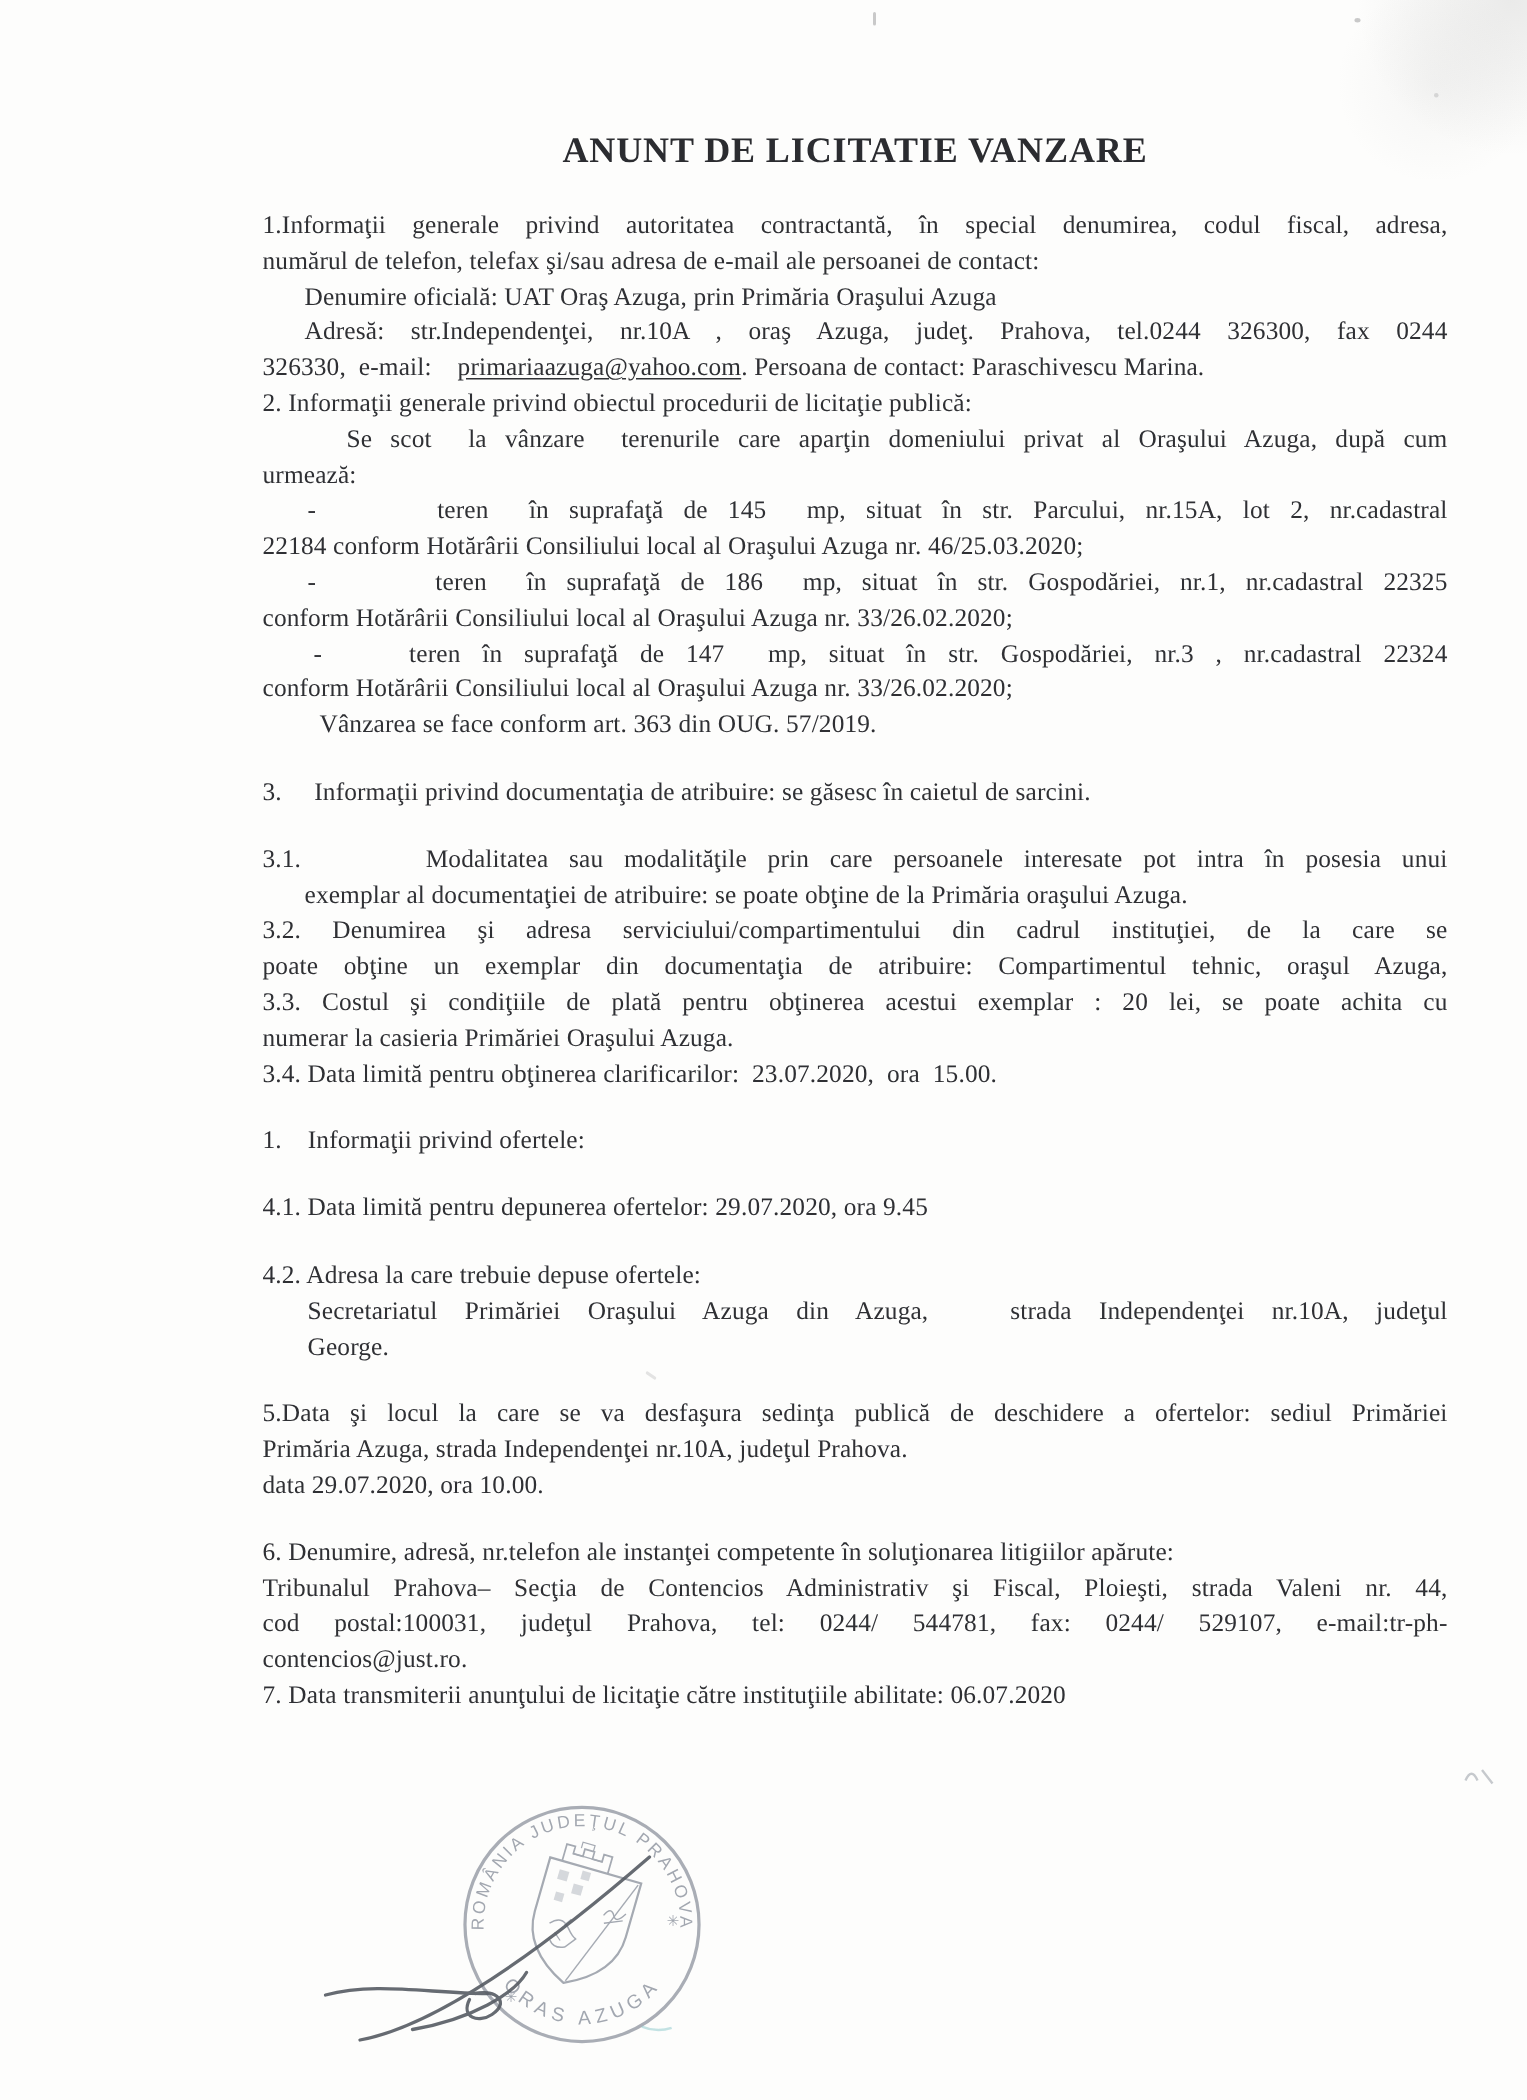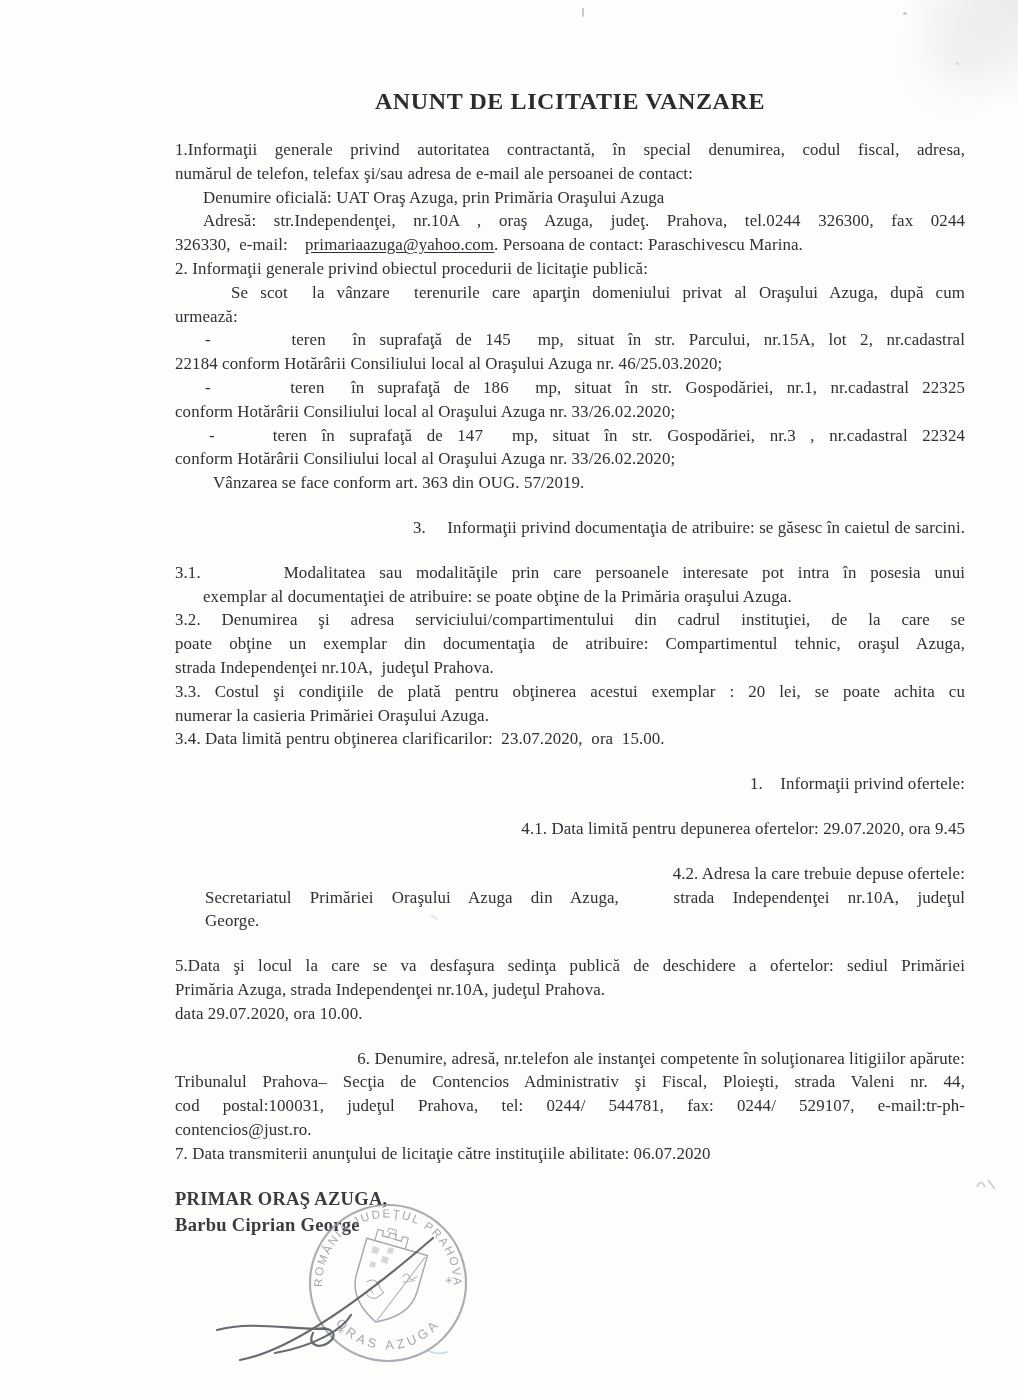--- a/index.html
+++ b/index.html
@@ -20,21 +20,21 @@
     font-size:24px;font-weight:bold;line-height:26px;
     text-align:center;letter-spacing:.6px;color:#2b2c30;
     margin:0 0 24px 0;
   }
   .line{
     font-size:16.9px;line-height:23.8px;
     white-space:pre-wrap;
     letter-spacing:.1px;
   }
   .line.just{text-align:justify;text-align-last:justify;}
-  .line.gap{margin-top:21px;text-align:right;}
+  .line.gap{margin-top:21px;}
   .email{text-decoration:underline;text-underline-offset:2px;}
   .sig{margin-top:21px;font-weight:bold;font-size:18.5px;line-height:26px;color:#3a3b40;letter-spacing:.3px;}
   .sig div{white-space:pre;}
   .stamp-svg{position:absolute;left:300px;top:1200px;width:176px;height:166px;opacity:.82;}
   .signature-svg{position:absolute;left:205px;top:1228px;width:250px;height:145px;}
   .artifact{position:absolute;left:975px;top:1176px;width:24px;height:16px;opacity:.55;}
   .speck{position:absolute;background:#c9c9c9;border-radius:2px;}
   .speck.s1{left:582px;top:8px;width:2px;height:9px;}
   .speck.s2{left:903px;top:12px;width:4px;height:3px;border-radius:50%;}
   .speck.s3{left:956px;top:62px;width:3px;height:3px;border-radius:50%;opacity:.7;}
@@ -61,42 +61,37 @@
         <div class="line just" style="padding-left: 30px;">-      teren  în suprafaţă de 186  mp, situat în str. Gospodăriei, nr.1, nr.cadastral 22325</div>
         <div class="line">conform Hotărârii Consiliului local al Oraşului Azuga nr. 33/26.02.2020;</div>
         <div class="line just" style="padding-left: 34px;">-    teren în suprafaţă de 147  mp, situat în str. Gospodăriei, nr.3 , nr.cadastral 22324</div>
         <div class="line">conform Hotărârii Consiliului local al Oraşului Azuga nr. 33/26.02.2020;</div>
         <div class="line" style="padding-left: 38px;">Vânzarea se face conform art. 363 din OUG. 57/2019.</div>
         <div class="line gap">3.     Informaţii privind documentaţia de atribuire: se găsesc în caietul de sarcini.</div>
         <div class="line just gap">3.1.      Modalitatea sau modalităţile prin care persoanele interesate pot intra în posesia unui</div>
         <div class="line" style="padding-left: 28px;">exemplar al documentaţiei de atribuire: se poate obţine de la Primăria oraşului Azuga.</div>
         <div class="line just">3.2. Denumirea şi adresa serviciului/compartimentului din cadrul instituţiei, de la care se</div>
         <div class="line just">poate obţine un exemplar din documentaţia de atribuire: Compartimentul tehnic, oraşul Azuga,</div>
-        <div class="line">strada Independenţei nr.10A,  judeţul Prahova.</div>
         <div class="line just">3.3. Costul şi condiţiile de plată pentru obţinerea acestui exemplar : 20 lei, se poate achita cu</div>
         <div class="line">numerar la casieria Primăriei Oraşului Azuga.</div>
         <div class="line">3.4. Data limită pentru obţinerea clarificarilor:  23.07.2020,  ora  15.00.</div>
         <div class="line gap">1.    Informaţii privind ofertele:</div>
         <div class="line gap">4.1. Data limită pentru depunerea ofertelor: 29.07.2020, ora 9.45</div>
         <div class="line gap">4.2. Adresa la care trebuie depuse ofertele:</div>
         <div class="line just" style="padding-left: 30px;">Secretariatul Primăriei Oraşului Azuga din Azuga,   strada Independenţei nr.10A, judeţul</div>
         <div class="line" style="padding-left: 30px;">George.</div>
         <div class="line just gap">5.Data şi locul la care se va desfaşura sedinţa publică de deschidere a ofertelor: sediul Primăriei</div>
         <div class="line">Primăria Azuga, strada Independenţei nr.10A, judeţul Prahova.</div>
         <div class="line">data 29.07.2020, ora 10.00.</div>
         <div class="line gap">6. Denumire, adresă, nr.telefon ale instanţei competente în soluţionarea litigiilor apărute:</div>
         <div class="line just">Tribunalul Prahova– Secţia de Contencios Administrativ şi Fiscal, Ploieşti, strada Valeni nr. 44,</div>
         <div class="line just">cod postal:100031, judeţul Prahova, tel: 0244/ 544781, fax: 0244/ 529107, e-mail:tr-ph-</div>
         <div class="line">contencios@just.ro.</div>
         <div class="line">7. Data transmiterii anunţului de licitaţie către instituţiile abilitate: 06.07.2020</div>
       </div>
-    <div class="sig">
-      <div>PRIMAR ORAŞ AZUGA,</div>
-      <div>Barbu Ciprian George</div>
-    </div>
   </div>
 
   <svg class="stamp-svg" viewBox="0 0 200 200" aria-hidden="true">
     <g fill="none" stroke="#979ca6">
       <circle cx="100" cy="100" r="94" stroke-width="2.6"></circle>
       <path id="arcTop" d="M 37.7,148.6 A 79,79 0 1 1 162.3,148.6" stroke="none"></path>
       <path id="arcBot" d="M 34.5,145.9 A 80,80 0 0 0 165.5,145.9" stroke="none"></path>
     </g>
     <text font-family="Liberation Sans, sans-serif" font-size="14" letter-spacing="2.4" fill="#8f95a0" stroke="none">
       <textPath href="#arcTop" startOffset="50%" text-anchor="middle">ROMÂNIA  JUDEŢUL  PRAHOVA</textPath>

